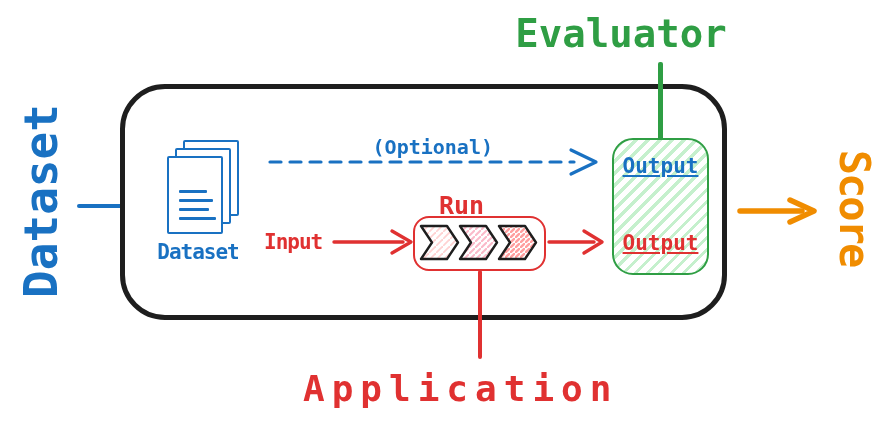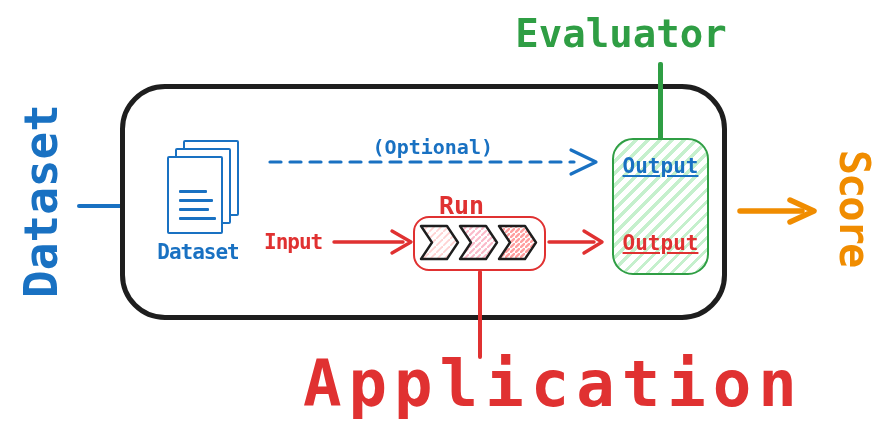--- a/index.html
+++ b/index.html
@@ -25,22 +25,22 @@
     left: 779px; top: 183px; width: 150px; height: 50px;
     transform: rotate(90deg);
     color: #f08c00; font-size: 42px; line-height: 50px; text-align: center;
     letter-spacing: -2px;
   }
   .evaluator-title {
     left: 496px; top: 11px; width: 250px;
     color: #2f9e44; font-size: 39px; text-align: center;
   }
   .application-label {
-    left: 303px; top: 347px; width: 400px;
-    color: #e03131; font-size: 64px; letter-spacing: 7px; white-space: nowrap;
+    left: 303px; top: 368px; width: 400px;
+    color: #e03131; font-size: 36px; letter-spacing: 7px; white-space: nowrap;
   }
 
   
   .dataset-connector { left: 77px; top: 204px; width: 45px; height: 4px; background: #1971c2; border-radius: 2px; }
   .evaluator-connector { left: 658px; top: 62px; width: 5px; height: 80px; background: #2f9e44; border-radius: 2px; }
   .application-connector { left: 478px; top: 270px; width: 4px; height: 89px; background: #e03131; border-radius: 2px; }
 
   
   .main-box {
     left: 120px; top: 84px; width: 607px; height: 236px;

